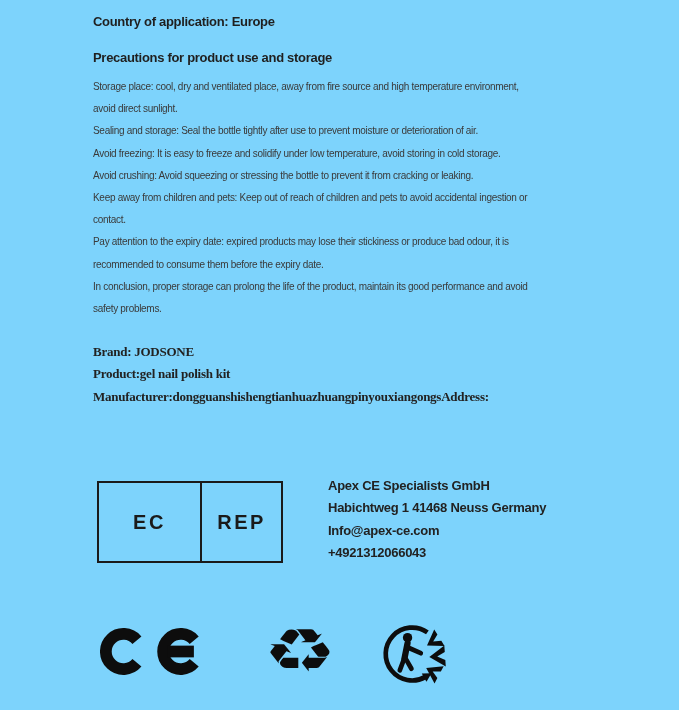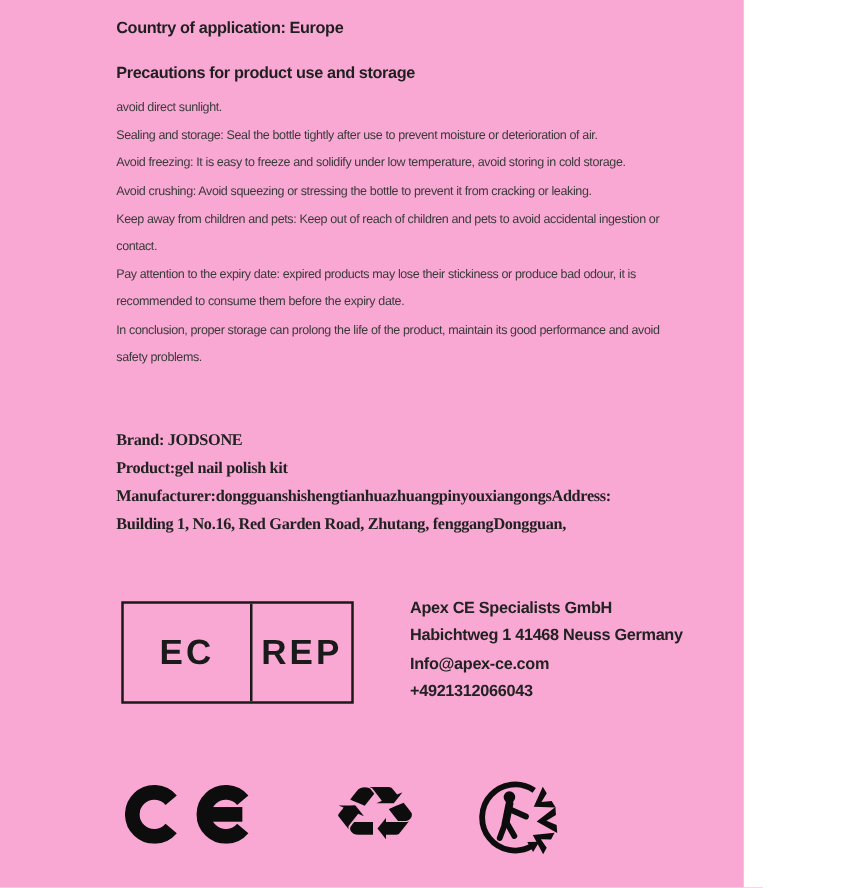--- a/index.html
+++ b/index.html
@@ -1,21 +1,21 @@
 <!DOCTYPE html>
 <html><head>
 <meta charset="utf-8">
 <style>
   html,body{margin:0;padding:0;}
   body{
     width:679px;height:710px;background:#ffffff;
     font-family:"Liberation Sans",sans-serif;
     overflow:hidden;
   }
-  #page{position:relative;width:595px;height:710px;background:#f9a8d4;}
+  #page{position:relative;width:679px;height:710px;background:#7dd3fc;}
 
   .h-bold{
     position:absolute;left:93px;
     font-size:13px;font-weight:bold;color:#1f1f1f;
     letter-spacing:-0.3px;white-space:nowrap;
   }
   #country-heading{top:14px;}
   #precautions-heading{top:50px;}
 
   #precaution-block{position:absolute;left:93px;top:76px;}
@@ -29,21 +29,21 @@
     font-size:13px;font-weight:bold;color:#222222;
     letter-spacing:-0.25px;line-height:22.3px;height:22.3px;white-space:nowrap;font-family:Liberation Serif, serif;
   }
 
   #ec-rep-box{
     position:absolute;left:97px;top:481px;width:182px;height:78px;
     border:2px solid #1a1a1a;display:flex;
   }
   .ec-cell{
     flex:1;display:flex;align-items:center;justify-content:center;
-    font-size:28px;font-weight:bold;color:#1a1a1a;letter-spacing:2.5px;margin-left:11px;
+    font-size:20px;font-weight:bold;color:#1a1a1a;letter-spacing:2.5px;margin-left:11px;
   }
   .ec-cell + .ec-cell{border-left:2px solid #1a1a1a;}
 
   #contact-block{position:absolute;left:328px;top:475px;}
   .contact-line{
     font-size:13px;font-weight:bold;color:#222222;
     letter-spacing:-0.25px;line-height:22.4px;height:22.4px;white-space:nowrap;
   }
 
   #ce-mark{position:absolute;left:100px;top:628px;}
@@ -58,37 +58,37 @@
 </head>
 <body>
 
 <div id="page">
 
   <div id="country-heading" class="h-bold">Country of application: Europe</div>
 
   <div id="precautions-heading" class="h-bold">Precautions for product use and storage</div>
 
   <div id="precaution-block">
+    <div class="p-line">Storage place: cool, dry and ventilated place, away from fire source and high temperature environment,</div>
     <div class="p-line">avoid direct sunlight.</div>
     <div class="p-line">Sealing and storage: Seal the bottle tightly after use to prevent moisture or deterioration of air.</div>
     <div class="p-line">Avoid freezing: It is easy to freeze and solidify under low temperature, avoid storing in cold storage.</div>
     <div class="p-line">Avoid crushing: Avoid squeezing or stressing the bottle to prevent it from cracking or leaking.</div>
     <div class="p-line">Keep away from children and pets: Keep out of reach of children and pets to avoid accidental ingestion or</div>
     <div class="p-line">contact.</div>
     <div class="p-line">Pay attention to the expiry date: expired products may lose their stickiness or produce bad odour, it is</div>
     <div class="p-line">recommended to consume them before the expiry date.</div>
     <div class="p-line">In conclusion, proper storage can prolong the life of the product, maintain its good performance and avoid</div>
     <div class="p-line">safety problems.</div>
   </div>
 
   <div id="product-block">
     <div class="prod-line">Brand: JODSONE</div>
     <div class="prod-line">Product:gel nail polish kit</div>
     <div class="prod-line">Manufacturer:dongguanshishengtianhuazhuangpinyouxiangongsAddress:</div>
-    <div class="prod-line">Building 1, No.16, Red Garden Road, Zhutang, fenggangDongguan,</div>
   </div>
 
   <div id="ec-rep-box">
     <div class="ec-cell">
       <span>EC</span>
     </div>
     <div class="ec-cell">
       <span>REP</span>
     </div>
   </div>

